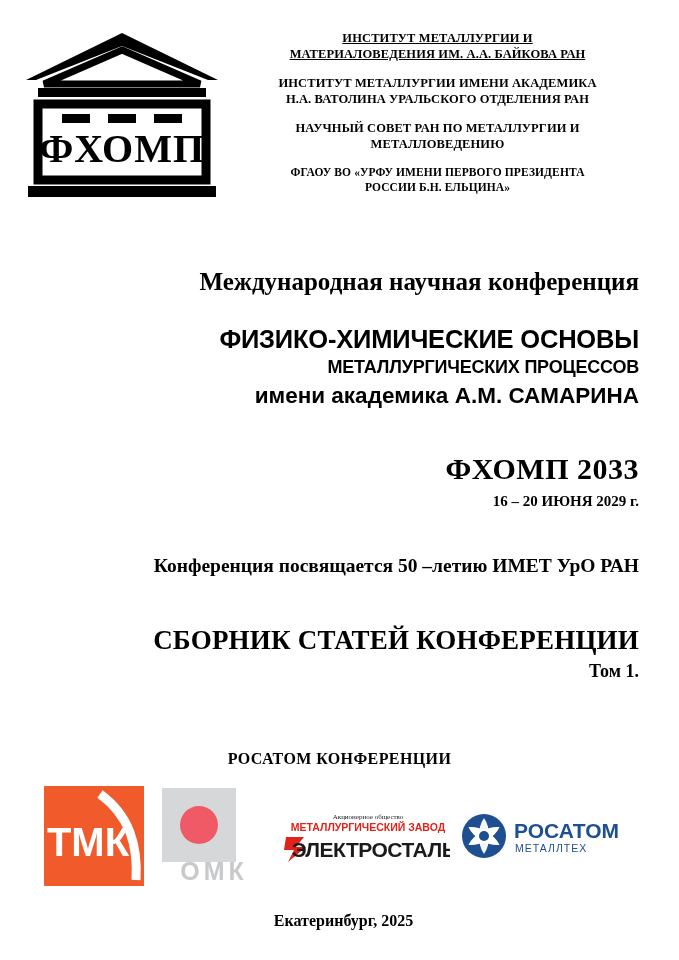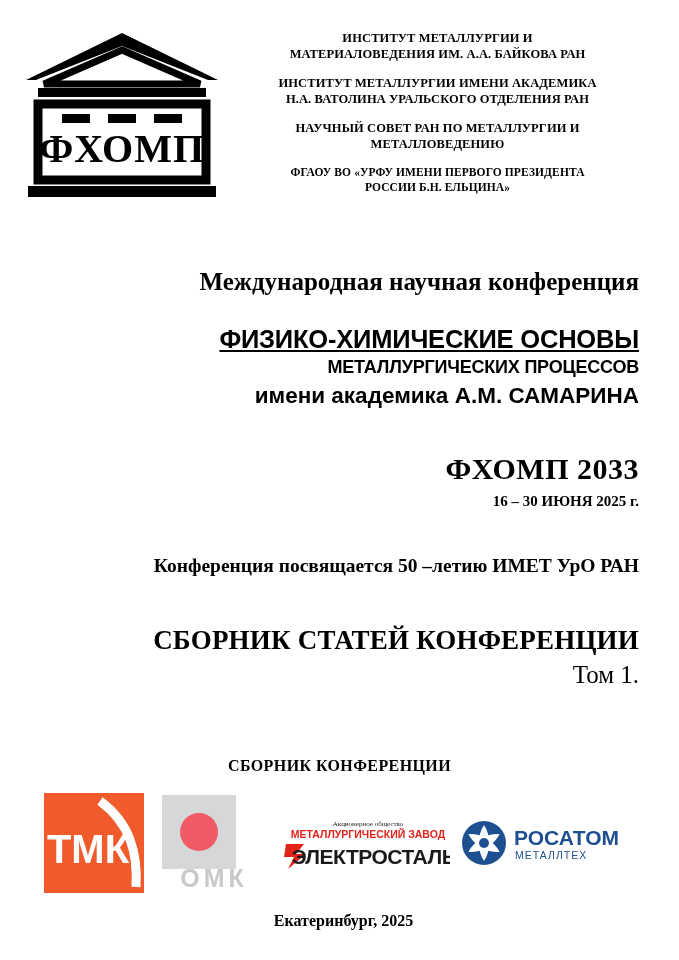--- a/index.html
+++ b/index.html
@@ -59,21 +59,20 @@
     line-height: 1.2;
     margin: 0 0 26px 0;
   }
   .conf-name {
     font-family: "Liberation Sans", sans-serif;
     font-size: 25.5px;
     font-weight: bold;
     line-height: 1.28;
     margin: 0;
     letter-spacing: -0.2px;
-    text-decoration: underline;
   }
   .conf-name-2 {
     font-family: "Liberation Sans", sans-serif;
     font-size: 18px;
     font-weight: bold;
     line-height: 1.28;
     margin: 0;
     letter-spacing: -0.2px;
   }
   .conf-person {
@@ -99,22 +98,22 @@
     font-weight: bold;
     margin: 45px 0 0 0;
   }
   .conf-collection {
     font-size: 27px;
     font-weight: bold;
     margin: 48px 0 0 0;
     letter-spacing: 0.2px;
   }
   .conf-volume {
-    font-size: 25px;
-    font-weight: normal;
+    font-size: 18px;
+    font-weight: bold;
     margin: 5px 0 0 0;
   }
 
   
   .sponsors-title {
     text-align: center;
     font-size: 16px;
     font-weight: bold;
     margin: 68px 0 0 0;
     letter-spacing: 0.4px;
@@ -161,44 +160,44 @@
       <rect x="86" y="86" width="28" height="9" fill="#000"></rect>
       <rect x="132" y="86" width="28" height="9" fill="#000"></rect>
 
       <text x="100" y="134" text-anchor="middle" font-family="Liberation Serif, serif" font-weight="bold" font-size="40" fill="#000" letter-spacing="1">ФХОМП</text>
 
       <rect x="6" y="158" width="188" height="11" fill="#000"></rect>
     </svg>
   </div>
 
   <div class="org-list">
-    <p class="org-line" style="white-space: pre-line;">ИНСТИТУТ МЕТАЛЛУРГИИ И
+    <p class="org-line" style="white-space: pre-line; text-decoration: underline;">ИНСТИТУТ МЕТАЛЛУРГИИ И
 МАТЕРИАЛОВЕДЕНИЯ ИМ. А.А. БАЙКОВА РАН</p>
     <p class="org-line" style="white-space: pre-line;">ИНСТИТУТ МЕТАЛЛУРГИИ ИМЕНИ АКАДЕМИКА
 Н.А. ВАТОЛИНА УРАЛЬСКОГО ОТДЕЛЕНИЯ РАН</p>
     <p class="org-line" style="white-space: pre-line; text-align: center;">НАУЧНЫЙ СОВЕТ РАН ПО МЕТАЛЛУРГИИ И
 МЕТАЛЛОВЕДЕНИЮ</p>
     <p class="org-line small" style="white-space: pre-line;">ФГАОУ ВО «УрФУ ИМЕНИ ПЕРВОГО ПРЕЗИДЕНТА
 РОССИИ Б.Н. ЕЛЬЦИНА»</p>
   </div>
 </div>
 
 <div class="title-block">
   <p class="conf-kind">Международная научная конференция</p>
   <p class="conf-name">ФИЗИКО-ХИМИЧЕСКИЕ ОСНОВЫ</p>
   <p class="conf-name-2">МЕТАЛЛУРГИЧЕСКИХ ПРОЦЕССОВ</p>
   <p class="conf-person">имени академика А.М. САМАРИНА</p>
   <p class="conf-acronym">ФХОМП 2033</p>
-  <p class="conf-dates">16 – 30 ИЮНЯ 2025 г.</p>
+  <p class="conf-dates">16 – 20 ИЮНЯ 2029 г.</p>
   <p class="conf-dedication">Конференция посвящается 50 –летию ИМЕТ УрО РАН</p>
   <p class="conf-collection">СБОРНИК СТАТЕЙ КОНФЕРЕНЦИИ</p>
   <p class="conf-volume">Том 1.</p>
 </div>
 
-<p class="sponsors-title">СБОРНИК КОНФЕРЕНЦИИ</p>
+<p class="sponsors-title">РОСАТОМ КОНФЕРЕНЦИИ</p>
 
 <div class="sponsors-row">
 
   <svg class="sponsor" width="104" height="104" viewBox="0 0 104 104">
     <rect x="2" y="2" width="100" height="100" fill="#f15a2b"></rect>
     <path d="M58 10 C88 32 96 62 94 96" fill="none" stroke="#ffffff" stroke-width="9"></path>
     <text x="46" y="72" text-anchor="middle" font-family="Liberation Sans, sans-serif" font-weight="bold" font-size="40" fill="#ffffff">ТМК</text>
   </svg>
 
   <svg class="sponsor" width="120" height="104" viewBox="0 0 120 104">

